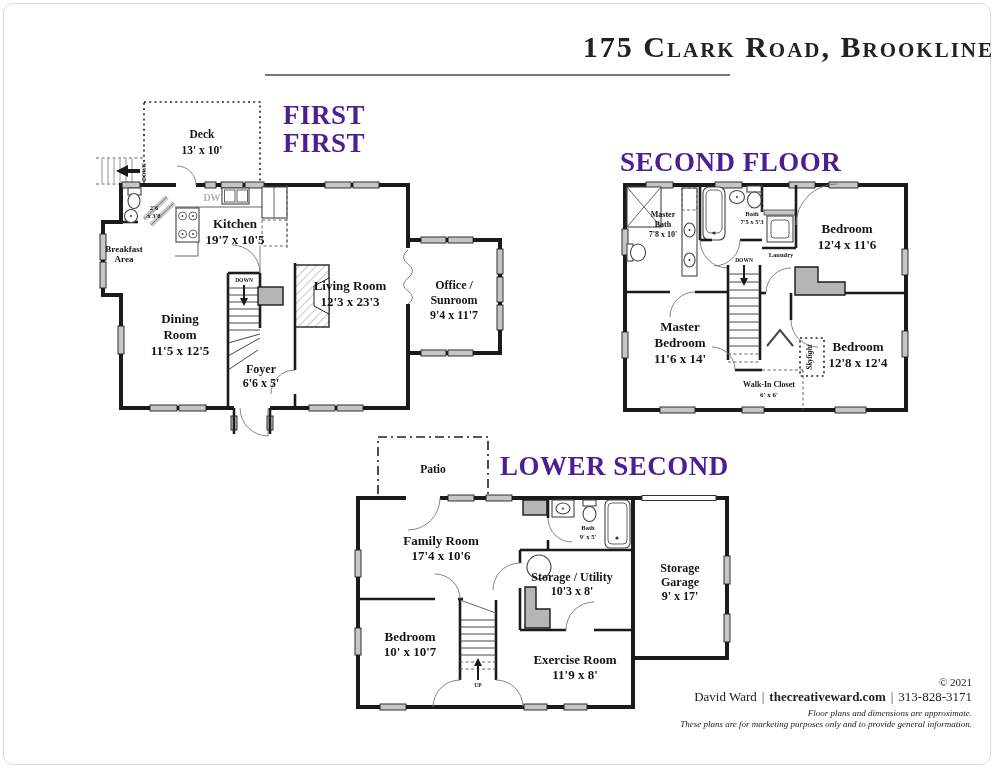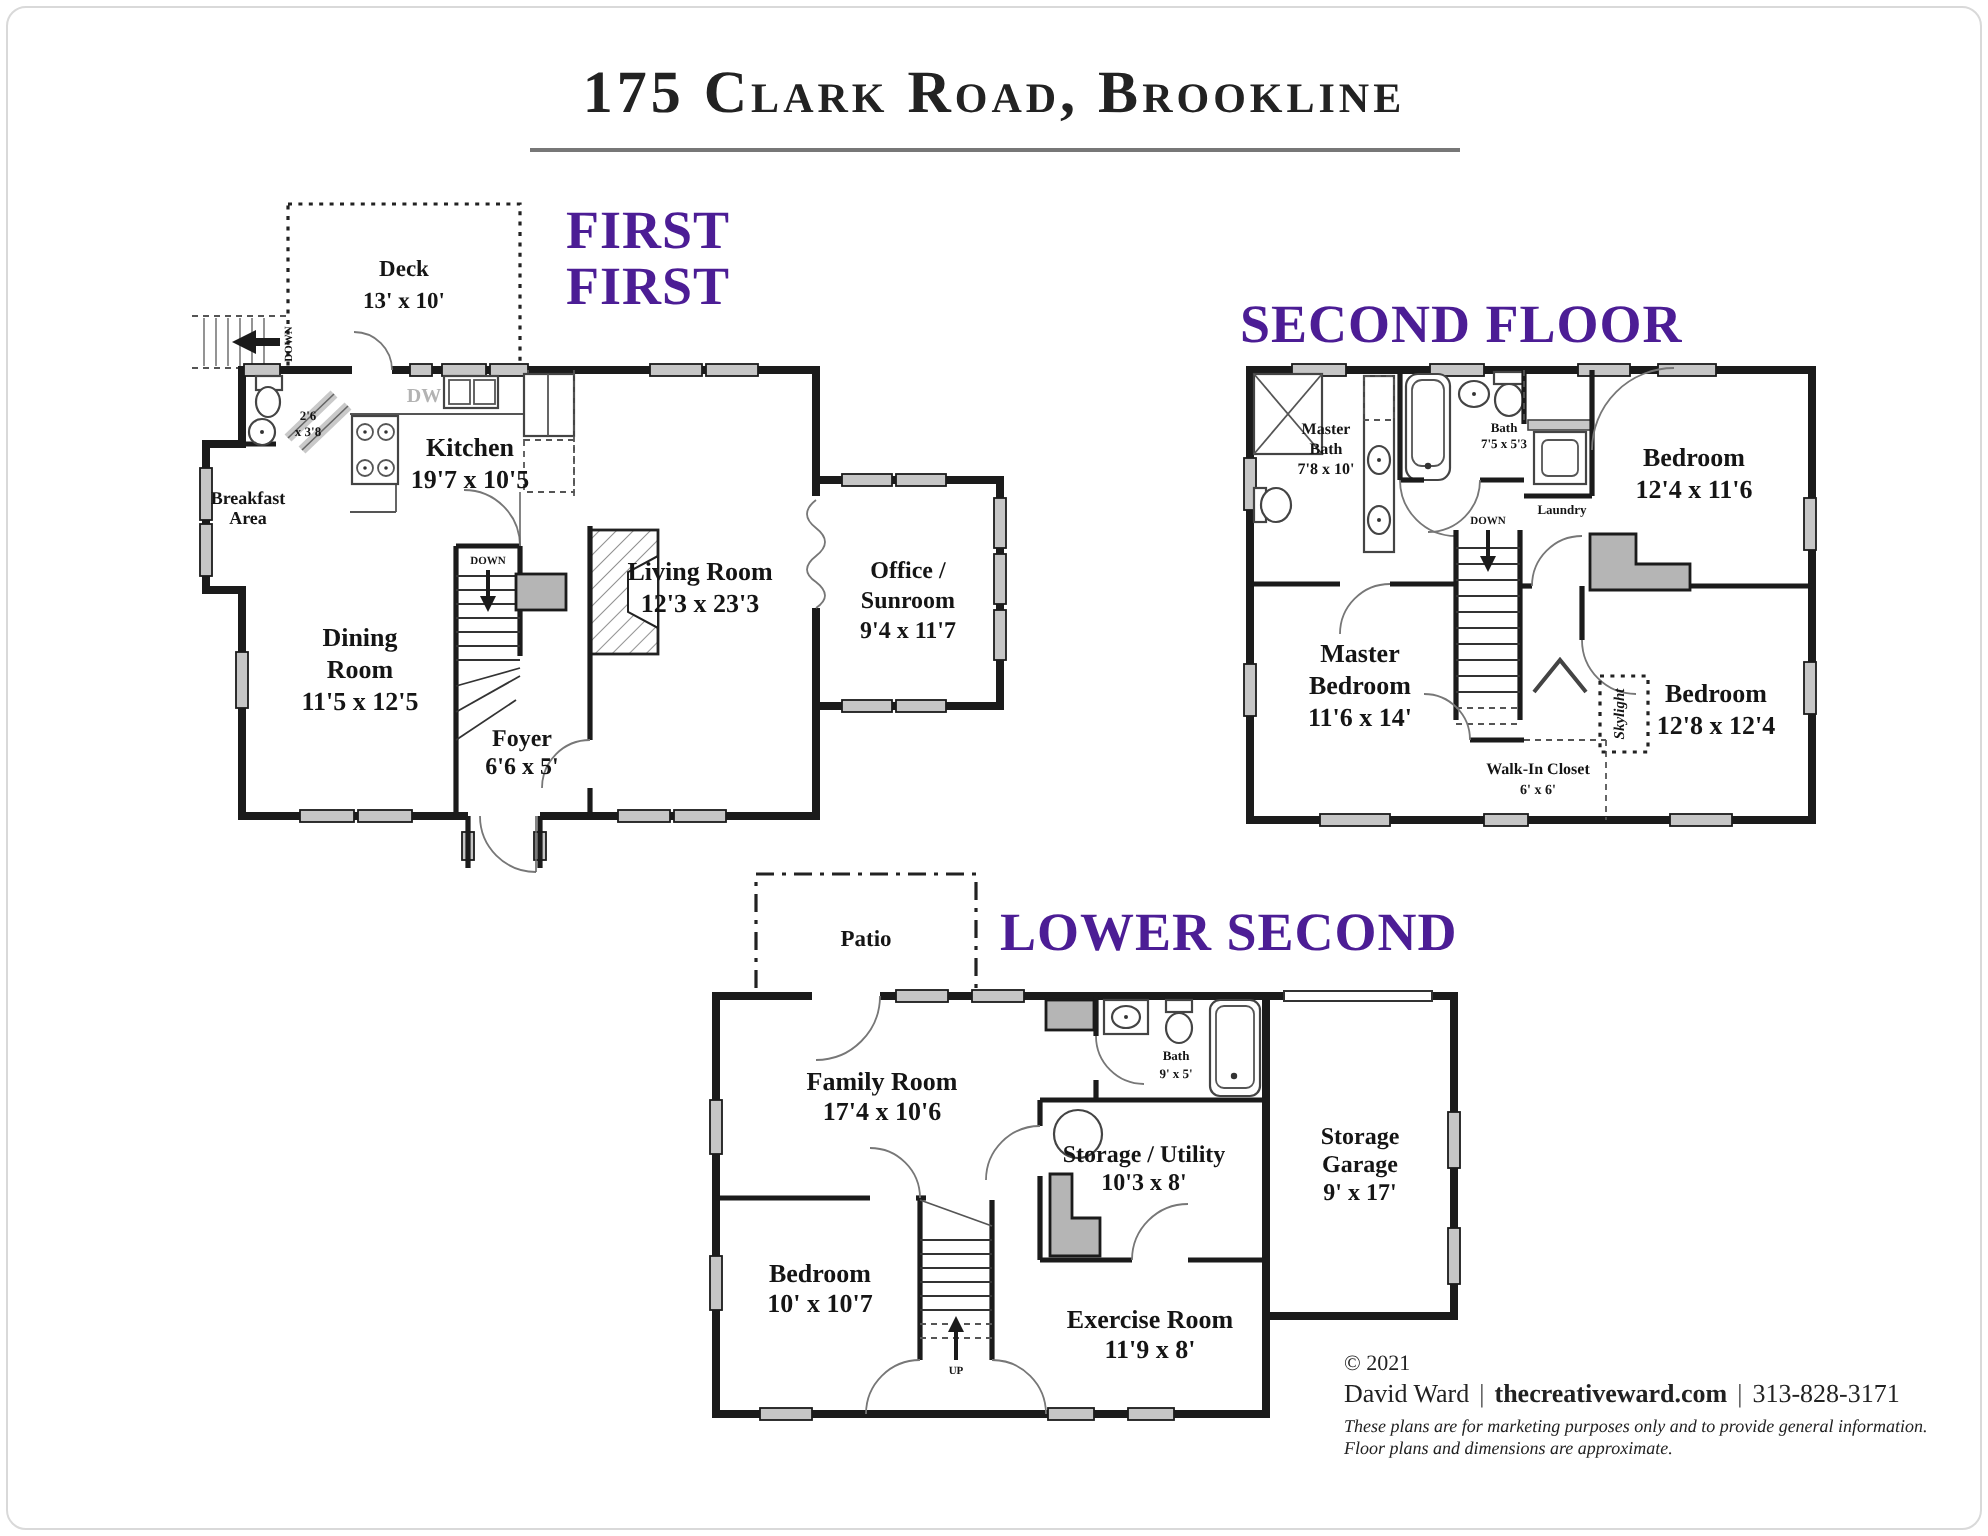--- a/index.html
+++ b/index.html
@@ -1,23 +1,23 @@
 <!DOCTYPE html>
 <html><head>
 <meta charset="utf-8">
 <style>
   html,body{margin:0;padding:0;background:#fff;}
   body{width:994px;height:768px;position:relative;font-family:"Liberation Serif",serif;color:#1b1b1b;overflow:hidden;}
   .frame{position:absolute;inset:3px;border:1px solid #d9d9d9;border-radius:10px;pointer-events:none;}
   .abs{position:absolute;}
-  .main-title{left:0;top:30px;width:994px;text-align:center;font-size:30px;font-weight:bold;
+  .main-title{left:0;top:30px;width:994px;text-align:right;font-size:30px;font-weight:bold;
               font-variant:small-caps;letter-spacing:2px;color:#222;}
   .title-rule{left:265px;top:74px;width:465px;height:2px;background:#777;}
   .floor-title{font-size:27px;font-weight:bold;color:#4c1d95;line-height:28px;letter-spacing:.5px;}
-  .credits{left:672px;top:676px;width:300px;text-align:left;color:#222;}
+  .credits{left:672px;top:676px;width:300px;text-align:right;color:#222;}
   .credits .c1{font-size:11px;}
   .credits .c2{font-size:13px;margin-top:1px;}
   .credits .c2 .site{font-weight:bold;}
   .credits .c2 .sep{padding:0 5px;color:#444;}
   .credits .c3{font-size:9px;font-style:italic;margin-top:3px;line-height:11px;}
 
   
   .wall{fill:none;stroke:#1b1b1b;stroke-width:4;stroke-linejoin:miter;}
   .wall2{fill:none;stroke:#1b1b1b;stroke-width:2.6;}
   .win{fill:#c6c6c6;stroke:#1b1b1b;stroke-width:.9;}
@@ -432,16 +432,16 @@
   <text class="t12" x="330" y="156">Garage</text>
   <text class="t12" x="330" y="170">9' x 17'</text>
 </svg>
 
 <div class="abs credits">
   <div class="c1">© 2021</div>
   <div class="c2">
     <span>David Ward</span><span class="sep">|</span><span class="site">thecreativeward.com</span><span class="sep">|</span><span>313-828-3171</span>
   </div>
   <div class="c3">
+    <div>Floor plans and dimensions are approximate.</div>
     <div>These plans are for marketing purposes only and to provide general information.</div>
-    <div>Floor plans and dimensions are approximate.</div>
   </div>
 </div>
 
 </body></html>

